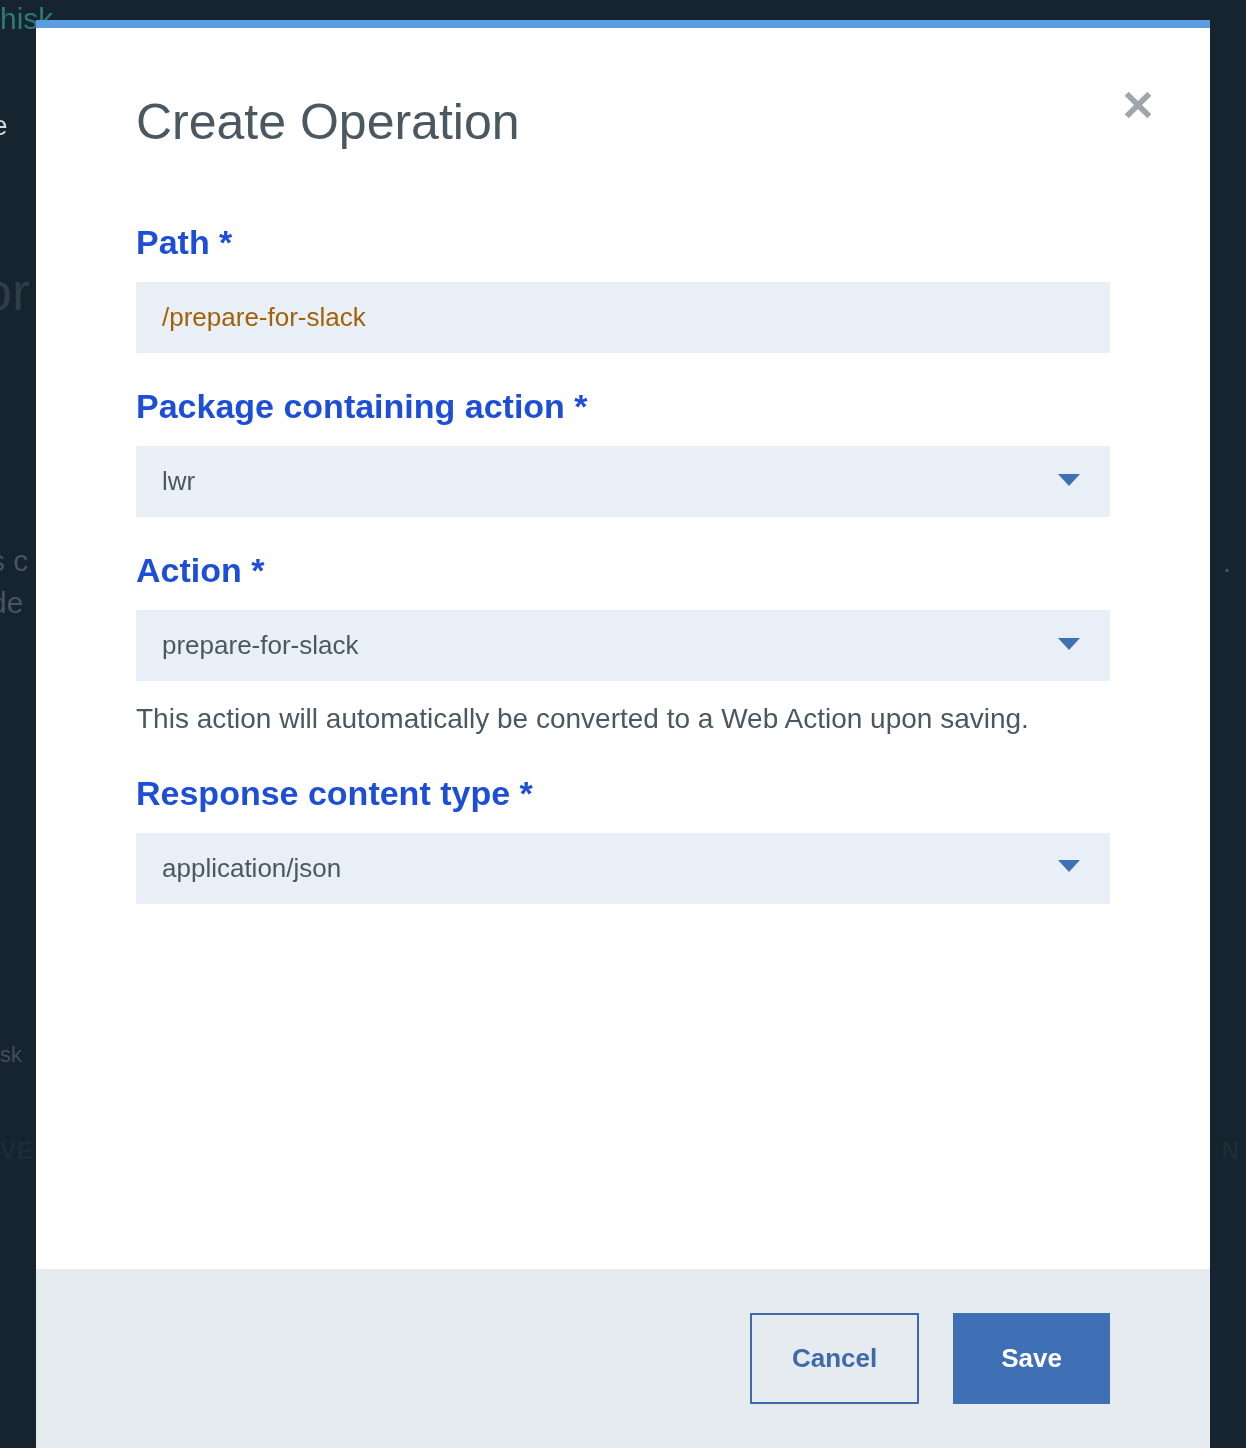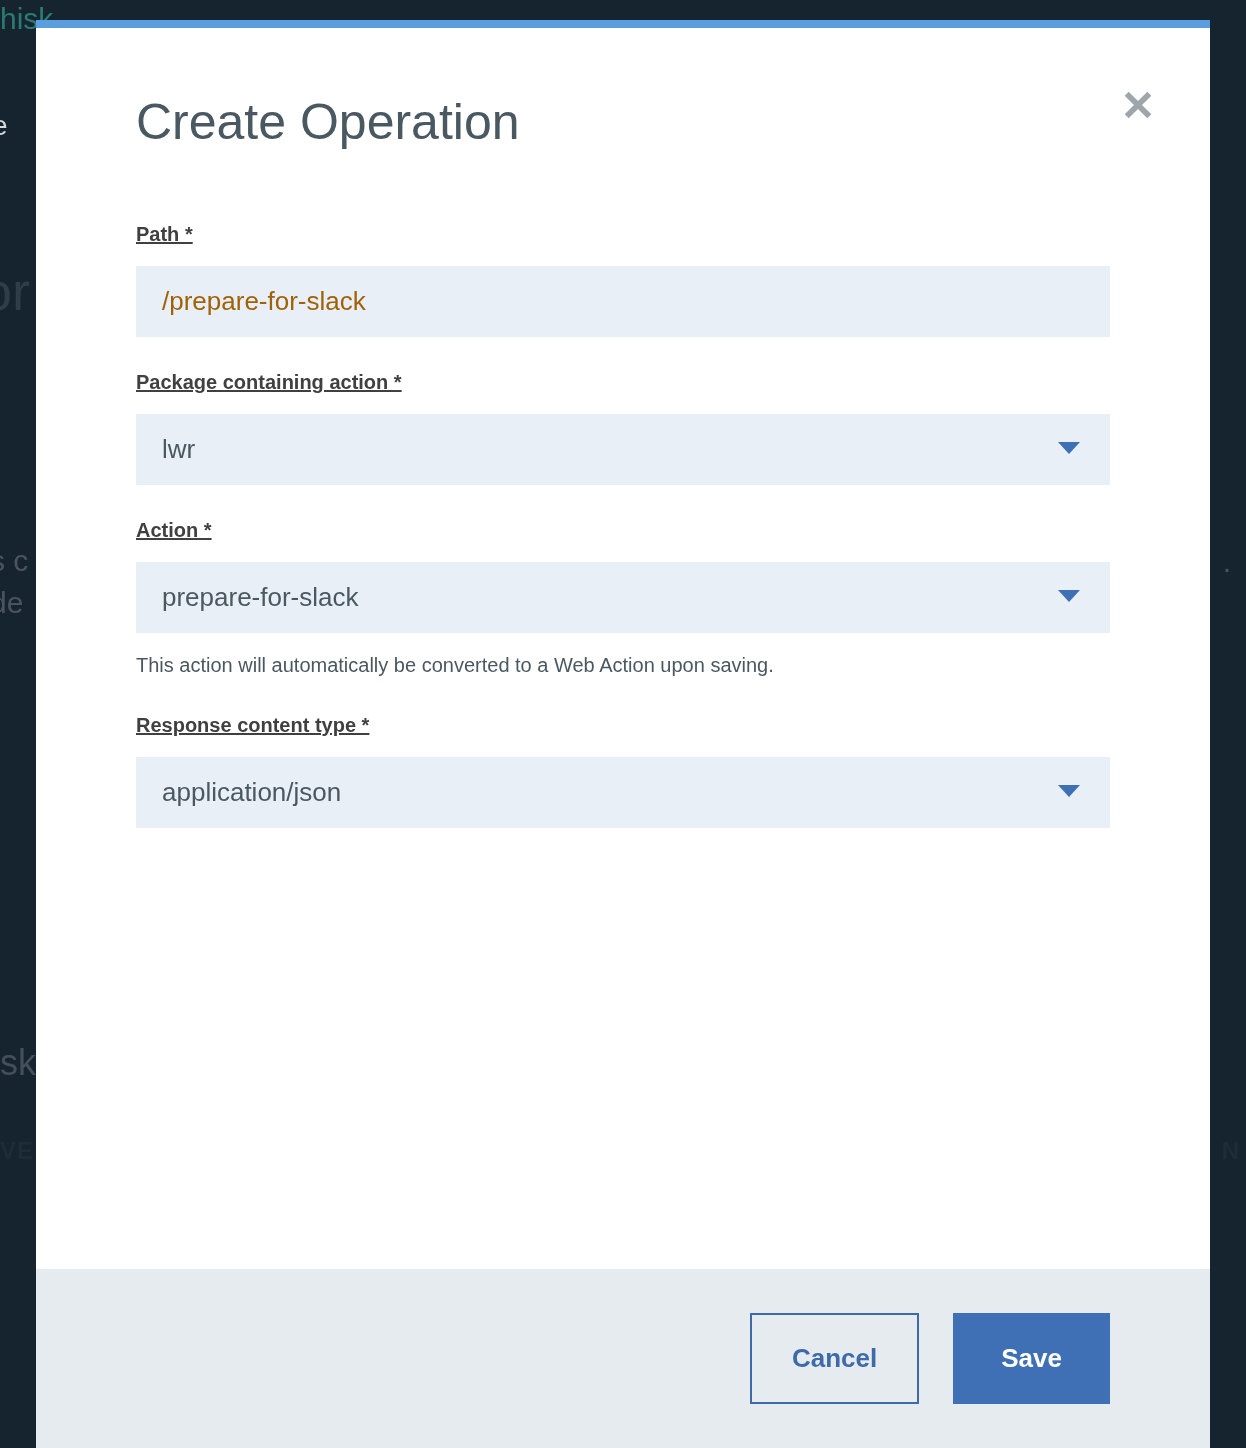--- a/index.html
+++ b/index.html
@@ -44,21 +44,21 @@
       left: -10px;
       color: #48555f;
       font-size: 30px;
       line-height: 1.4;
     }
     .bg-hint-sk {
       position: absolute;
       top: 1042px;
       left: 0;
       color: #445059;
-      font-size: 36px;
+      font-size: 22px;
     }
     .bg-hint-ve {
       position: absolute;
       top: 1137px;
       left: 0;
       color: #1e2c36;
       font-size: 24px;
       font-weight: 700;
       letter-spacing: 1px;
     }
@@ -120,26 +120,25 @@
     .modal-title {
       font-size: 50px;
       font-weight: 300;
       color: #4a5861;
       margin-bottom: 72px;
     }
     .form-group {
       margin-bottom: 34px;
     }
     .form-label {
-      font-size: 20px;
+      font-size: 34px;
       font-weight: 700;
-      color: #404040;
+      color: #1d4ed8;
       display: block;
       margin-bottom: 20px;
-      text-decoration: underline;
     }
     .text-input {
       width: 100%;
       background: #e9eff7;
       border: none;
       padding: 20px 26px;
       font-size: 26px;
       color: #a16207;
       font-family: inherit;
     }
@@ -171,21 +170,21 @@
       top: 50%;
       transform: translateY(-50%);
       pointer-events: none;
     }
     .caret svg {
       width: 22px;
       height: 14px;
       fill: #3e71b3;
     }
     .help-text {
-      font-size: 20px;
+      font-size: 28px;
       color: #4a5861;
       line-height: 1.45;
       margin-top: 18px;
       margin-bottom: 30px;
     }
     .modal-footer {
       background: #e6ebef;
       padding: 44px 100px 44px 44px;
       display: flex;
       justify-content: flex-end;

